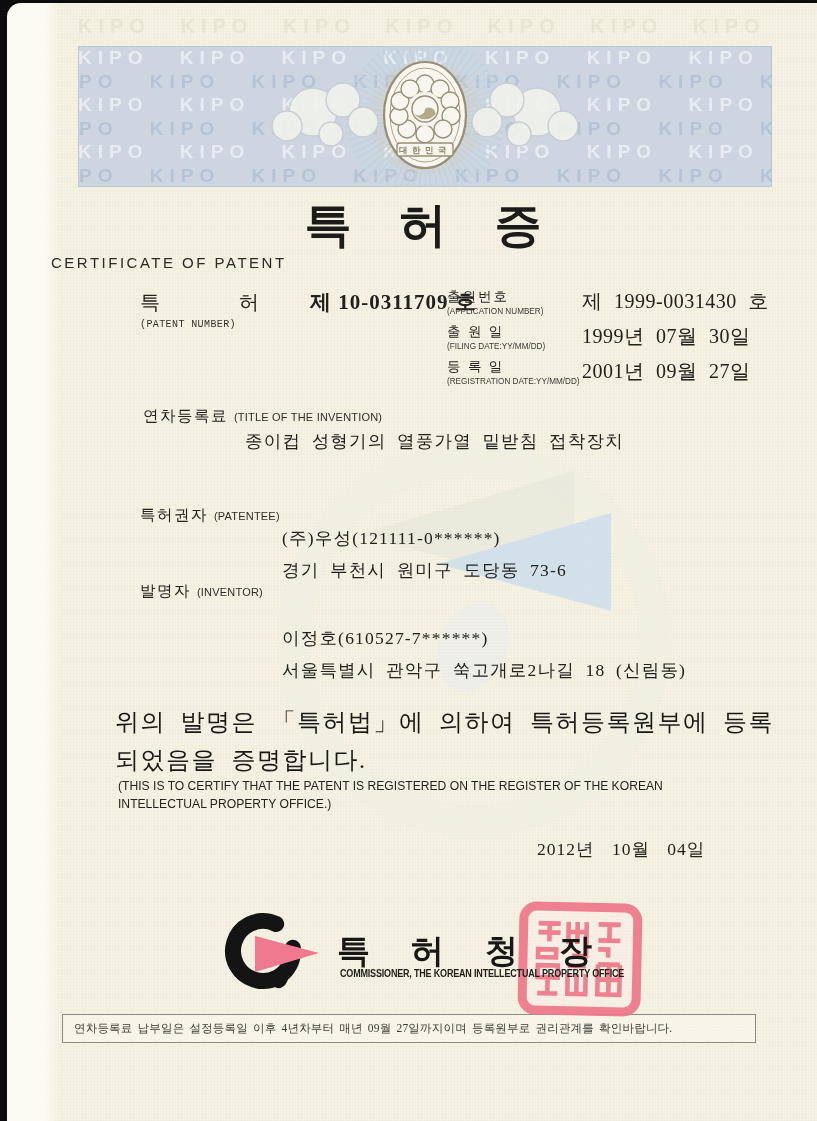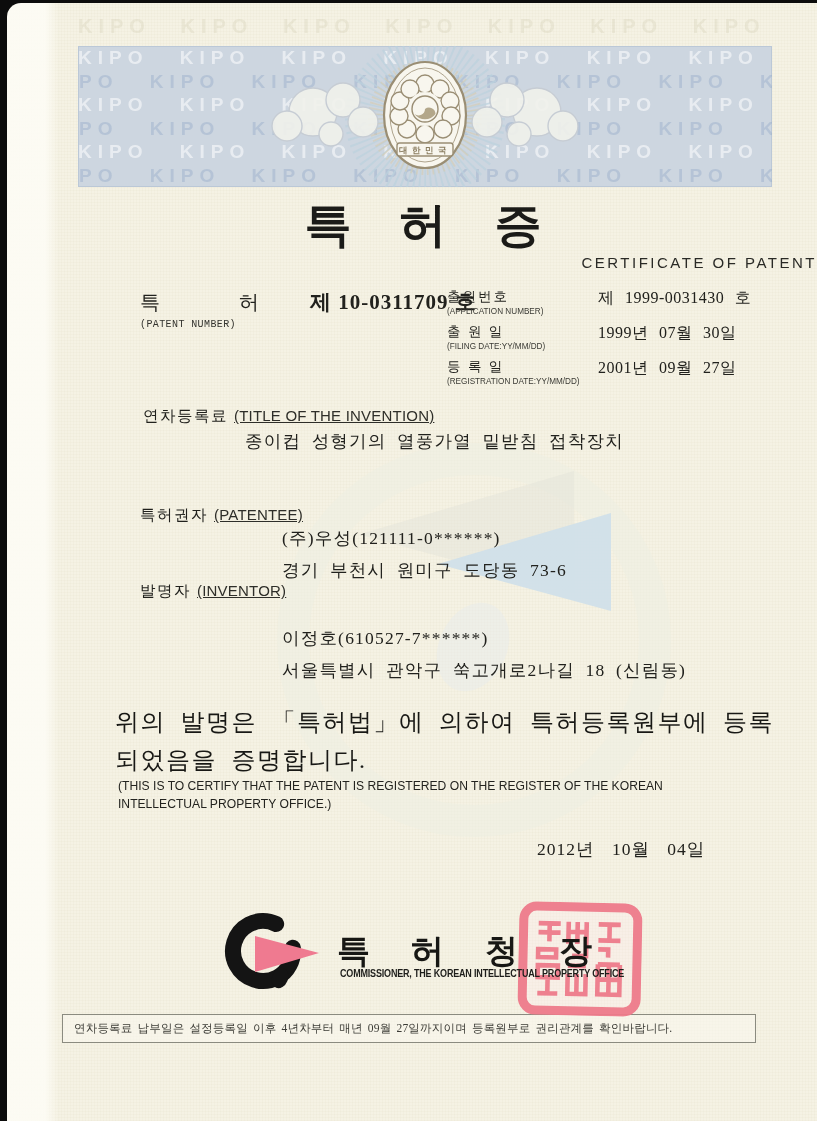--- a/index.html
+++ b/index.html
@@ -32,43 +32,43 @@
         box-shadow:inset 0 0 0 1px rgba(170,185,205,.5);}
   .band .krow{white-space:nowrap;font-family:"Liberation Sans",sans-serif;font-weight:bold;
         font-size:19px;line-height:23.5px;letter-spacing:6px;word-spacing:20px;
         color:rgba(255,255,255,.55);}
   .band .krow:nth-child(even){color:rgba(142,166,196,.38);margin-left:-30px;}
   .emblem-wrap{position:absolute;left:50%;top:50%;transform:translate(-50%,-50%);}
 
   
   .title{left:0;right:0;top:191px;text-align:center;padding-left:70px;
          font-size:47px;font-weight:bold;letter-spacing:48px;color:#1b1b18;z-index:2;}
-  .subtitle{left:0;right:0;top:251px;text-align:right;padding-left:20px;
+  .subtitle{left:0;right:0;top:251px;text-align:left;padding-left:44px;
          font-family:"Liberation Sans",sans-serif;font-size:15px;letter-spacing:2.5px;
          color:#2a2a26;z-index:2;}
 
   
   .pn-line{left:133px;top:285px;z-index:2;white-space:nowrap;}
   .pn-label{font-size:20px;letter-spacing:37px;}
   .pn-value{font-size:21px;margin-left:14px;letter-spacing:1px;font-weight:bold;}
   .pn-sub{left:133px;top:316px;font-family:Liberation Mono, monospace;font-size:10px;
           letter-spacing:.4px;color:#33332e;z-index:2;}
 
   
   .meta-row{left:440px;width:330px;z-index:2;}
   .meta-row .lbl{font-size:13.5px;letter-spacing:2px;color:#23231f;}
   .meta-row .sub{font-family:"Liberation Sans",sans-serif;font-size:8.5px;letter-spacing:0;
                  color:#3a3a34;margin-top:0px;transform:scaleX(.96);transform-origin:left;}
-  .meta-row .val{position:absolute;left:151px;top:0;font-size:16px;white-space:nowrap;
+  .meta-row .val{position:absolute;left:135px;top:0;font-size:20px;white-space:nowrap;
                  word-spacing:6px;letter-spacing:.5px;}
 
   
   .sec-label{z-index:2;white-space:nowrap;font-size:15.5px;letter-spacing:1.5px;}
-  .sec-label .en{font-family:"Liberation Sans",sans-serif;font-size:15px;letter-spacing:.2px;
-                 margin-left:6px;color:#2e2e29;text-decoration:underline;}
+  .sec-label .en{font-family:"Liberation Sans",sans-serif;font-size:11px;letter-spacing:.2px;
+                 margin-left:6px;color:#2e2e29;}
   .sec-line{z-index:2;white-space:nowrap;font-size:17.5px;letter-spacing:1.2px;word-spacing:5px;}
 
   
   .stmt{z-index:2;white-space:nowrap;font-size:24px;letter-spacing:1.5px;word-spacing:7px;
         color:#181815;}
   .stmt-en{z-index:2;white-space:nowrap;font-family:"Liberation Sans",sans-serif;font-size:12.5px;
         letter-spacing:0;color:#23231f;transform:scaleX(.97);transform-origin:left;}
 
   .issue-date{left:530px;top:834px;font-size:17.5px;word-spacing:12px;letter-spacing:1px;z-index:2;}
 

